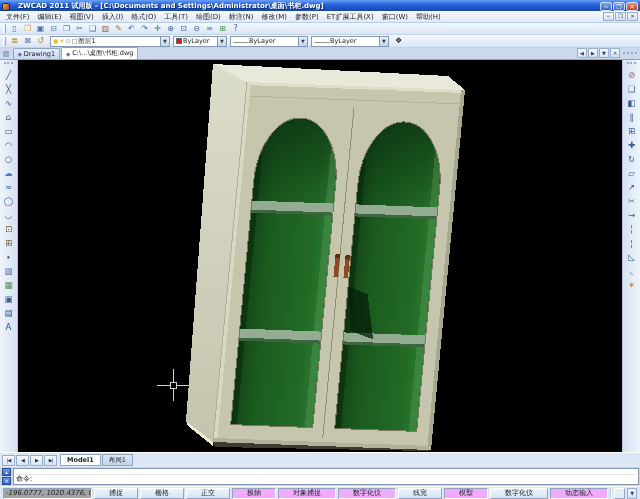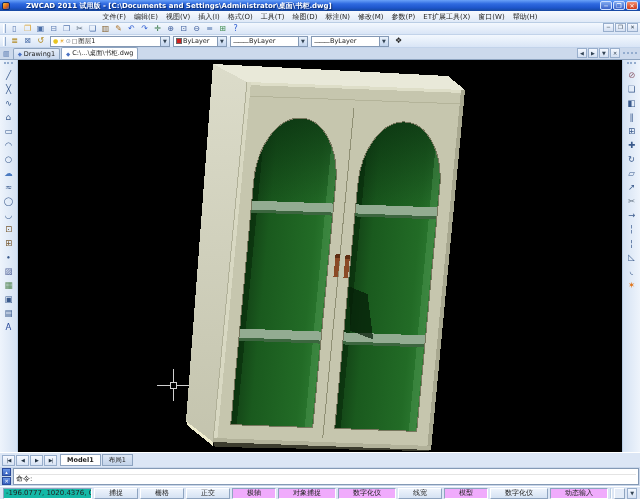--- a/index.html
+++ b/index.html
@@ -1,34 +1,34 @@
 <!DOCTYPE html>
 <html><head>
 <meta charset="utf-8">
 <style>
   html,body{margin:0;padding:0;}
   body{width:640px;height:499px;overflow:hidden;background:#dce6f5;
        font-family:"DejaVu Sans","Liberation Sans",sans-serif;color:#222;}
   *{box-sizing:border-box;}
 
   
-  .titlebar{height:11px;display:flex;align-items:center;gap:16px;padding:0 2px;
+  .titlebar{height:11px;display:flex;align-items:flex-end;gap:8px;padding:0 2px;
     background:linear-gradient(180deg,#6aa2f8 0%,#2f6ae0 35%,#1e56cc 70%,#16489f 100%);}
   .tb-icon{width:8px;height:8px;border-radius:2px;flex:0 0 auto;
     background:linear-gradient(135deg,#f8c040 0%,#d86018 60%,#3a62c0 100%);border:1px solid #0a2a6a;}
   .tb-title{flex:1;font-size:7px;font-weight:bold;color:#fff;white-space:nowrap;overflow:hidden;
     text-shadow:1px 1px 1px #0a2a6a;}
   .winbtns{display:flex;gap:1px;flex:0 0 auto;}
   .winbtn{width:12px;height:9px;border-radius:2px;border:1px solid #cfe0ff;
     background:linear-gradient(#7fa8f0,#3a62c8);color:#fff;font-size:6px;line-height:7px;text-align:center;}
   .winbtn[data-name="close-button"]{background:linear-gradient(#f09072,#cf3a18);}
 
   
   .menubar{height:12px;display:flex;align-items:center;background:linear-gradient(#f7fafe,#dfe9f7);
-    border-bottom:1px solid #b9cde4;font-size:7px;padding:0 2px;flex-direction:column;}
+    border-bottom:1px solid #b9cde4;font-size:7px;padding:0 2px;}
   .menu-item{padding:1px 4px;white-space:nowrap;}
   .mdi{margin-left:auto;display:flex;gap:1px;}
   .mdibtn{width:11px;height:9px;border:1px solid #98aecc;background:linear-gradient(#f4f8ff,#d4e0f2);
     font-size:5.5px;line-height:7px;text-align:center;color:#345;}
 
   
   .trow{height:12px;display:flex;align-items:center;background:linear-gradient(#f3f8fe,#d9e5f6);
     border-bottom:1px solid #c2d3ea;padding:0 1px;}
   .trow.props{height:13px;}
   .grip{width:3px;height:9px;margin:0 2px;border-left:1px solid #fff;border-right:1px solid #93acce;}
@@ -84,22 +84,22 @@
   .cdbtn{width:9px;height:8px;background:linear-gradient(#6a96e8,#3a62c0);border:1px solid #2a4a9a;
     color:#fff;font-size:5px;line-height:6px;text-align:center;}
   .cmdbox{flex:1;background:#fff;border:1px solid #8499b5;font-size:7px;display:flex;
     flex-direction:column;justify-content:flex-end;padding:0 2px;}
   .cmdhistory{height:8px;line-height:8px;border-bottom:1px solid #e4e4e4;}
   .cmdprompt{height:9px;line-height:9px;}
 
   
   .statusbar{height:13px;display:flex;align-items:center;gap:2px;padding:0 3px;
     background:#dce6f5;border-top:1px solid #fff;font-size:7px;}
-  .coords{width:104px;height:11px;line-height:9px;padding:0 2px;background:#14b8a6;
-    border:1px solid;border-color:#8ea4c0 #fff #fff #8ea4c0;white-space:nowrap;overflow:hidden;}
+  .coords{width:104px;height:11px;line-height:9px;padding:0 2px;background:#a3a3a3;
+    border:1px solid;border-color:#8ea4c0 #fff #fff #8ea4c0;white-space:nowrap;overflow:hidden;font-style:italic;}
   .stgl{height:11px;line-height:9px;padding:0 14px;white-space:nowrap;
     border:1px solid;border-color:#fff #8ea4c0 #8ea4c0 #fff;background:linear-gradient(#eef4fc,#d5e2f3);}
   .stgl.active{border-color:#8ea4c0 #fff #fff #8ea4c0;background:#f0abfc;}
   .stspacer{flex:1;height:11px;border:1px solid;border-color:#b9cde4 #fff #fff #b9cde4;}
   .stbox{width:13px;height:11px;border:1px solid;border-color:#fff #8ea4c0 #8ea4c0 #fff;background:#e4ecf8;}
   .stmenu{width:11px;height:11px;border:1px solid #98aecc;background:linear-gradient(#f4f8ff,#d4e0f2);
     font-size:5px;line-height:9px;text-align:center;color:#345;}
 </style>
 </head>
 <body>

